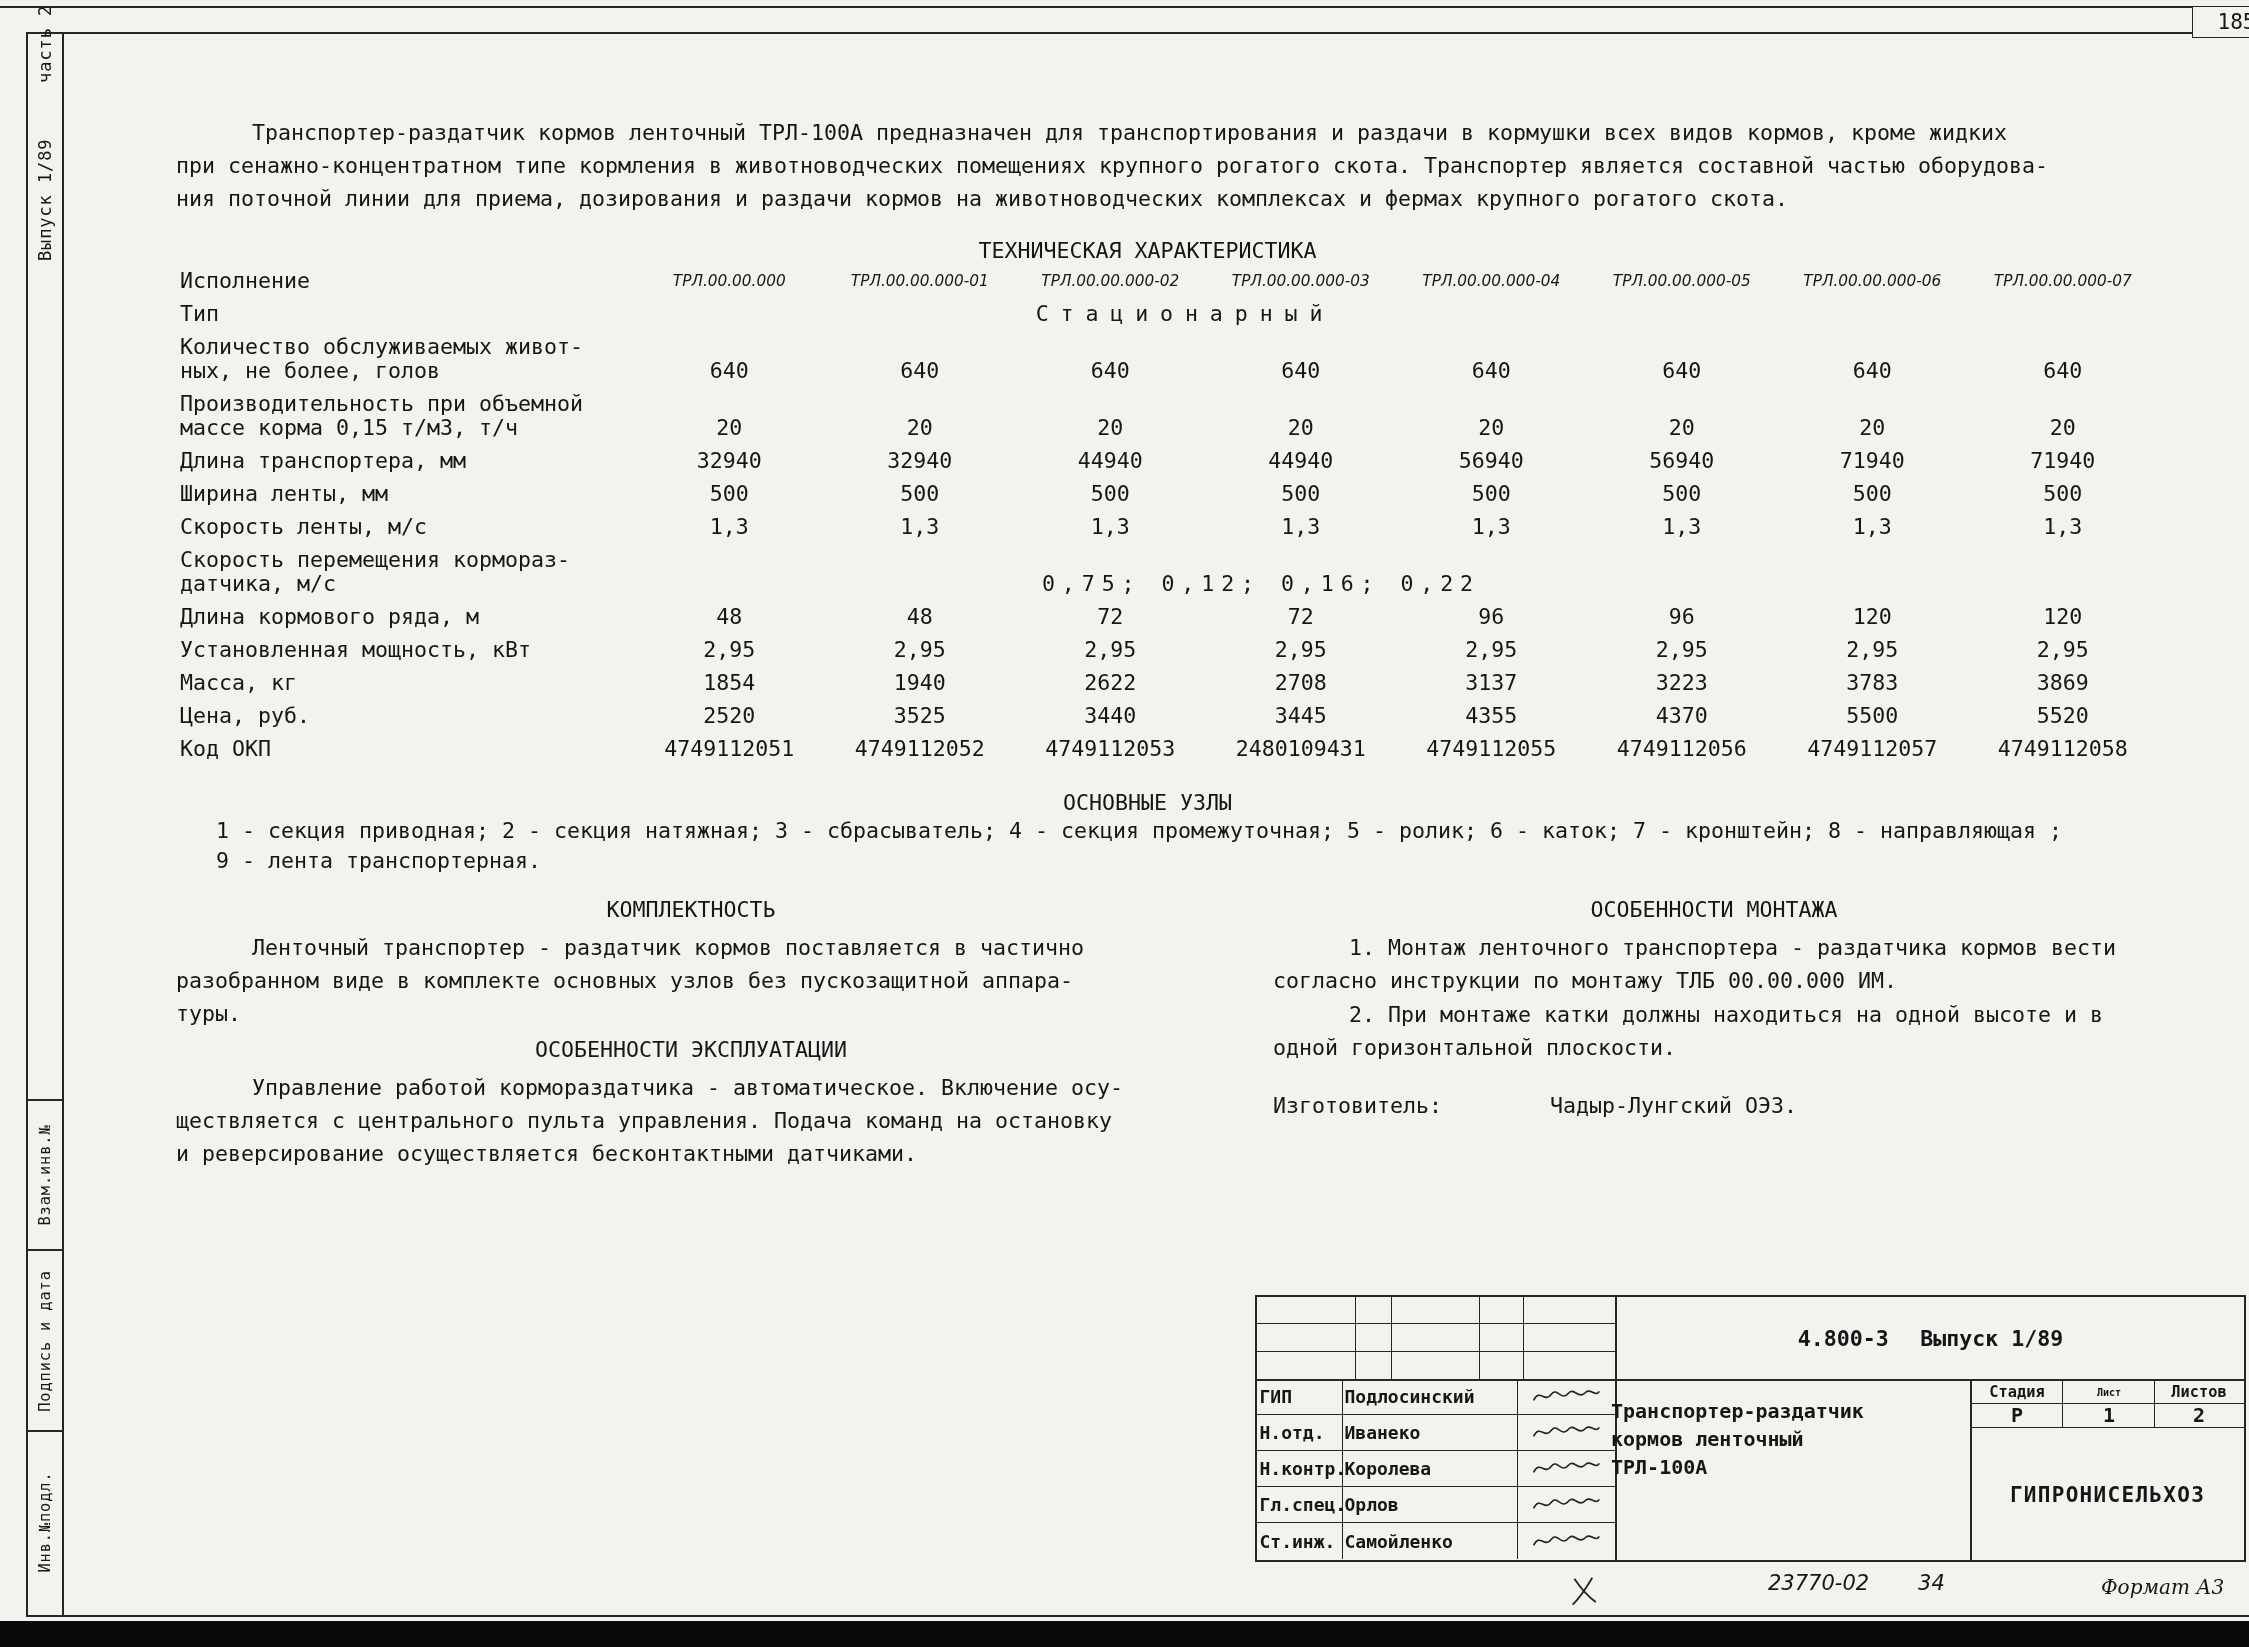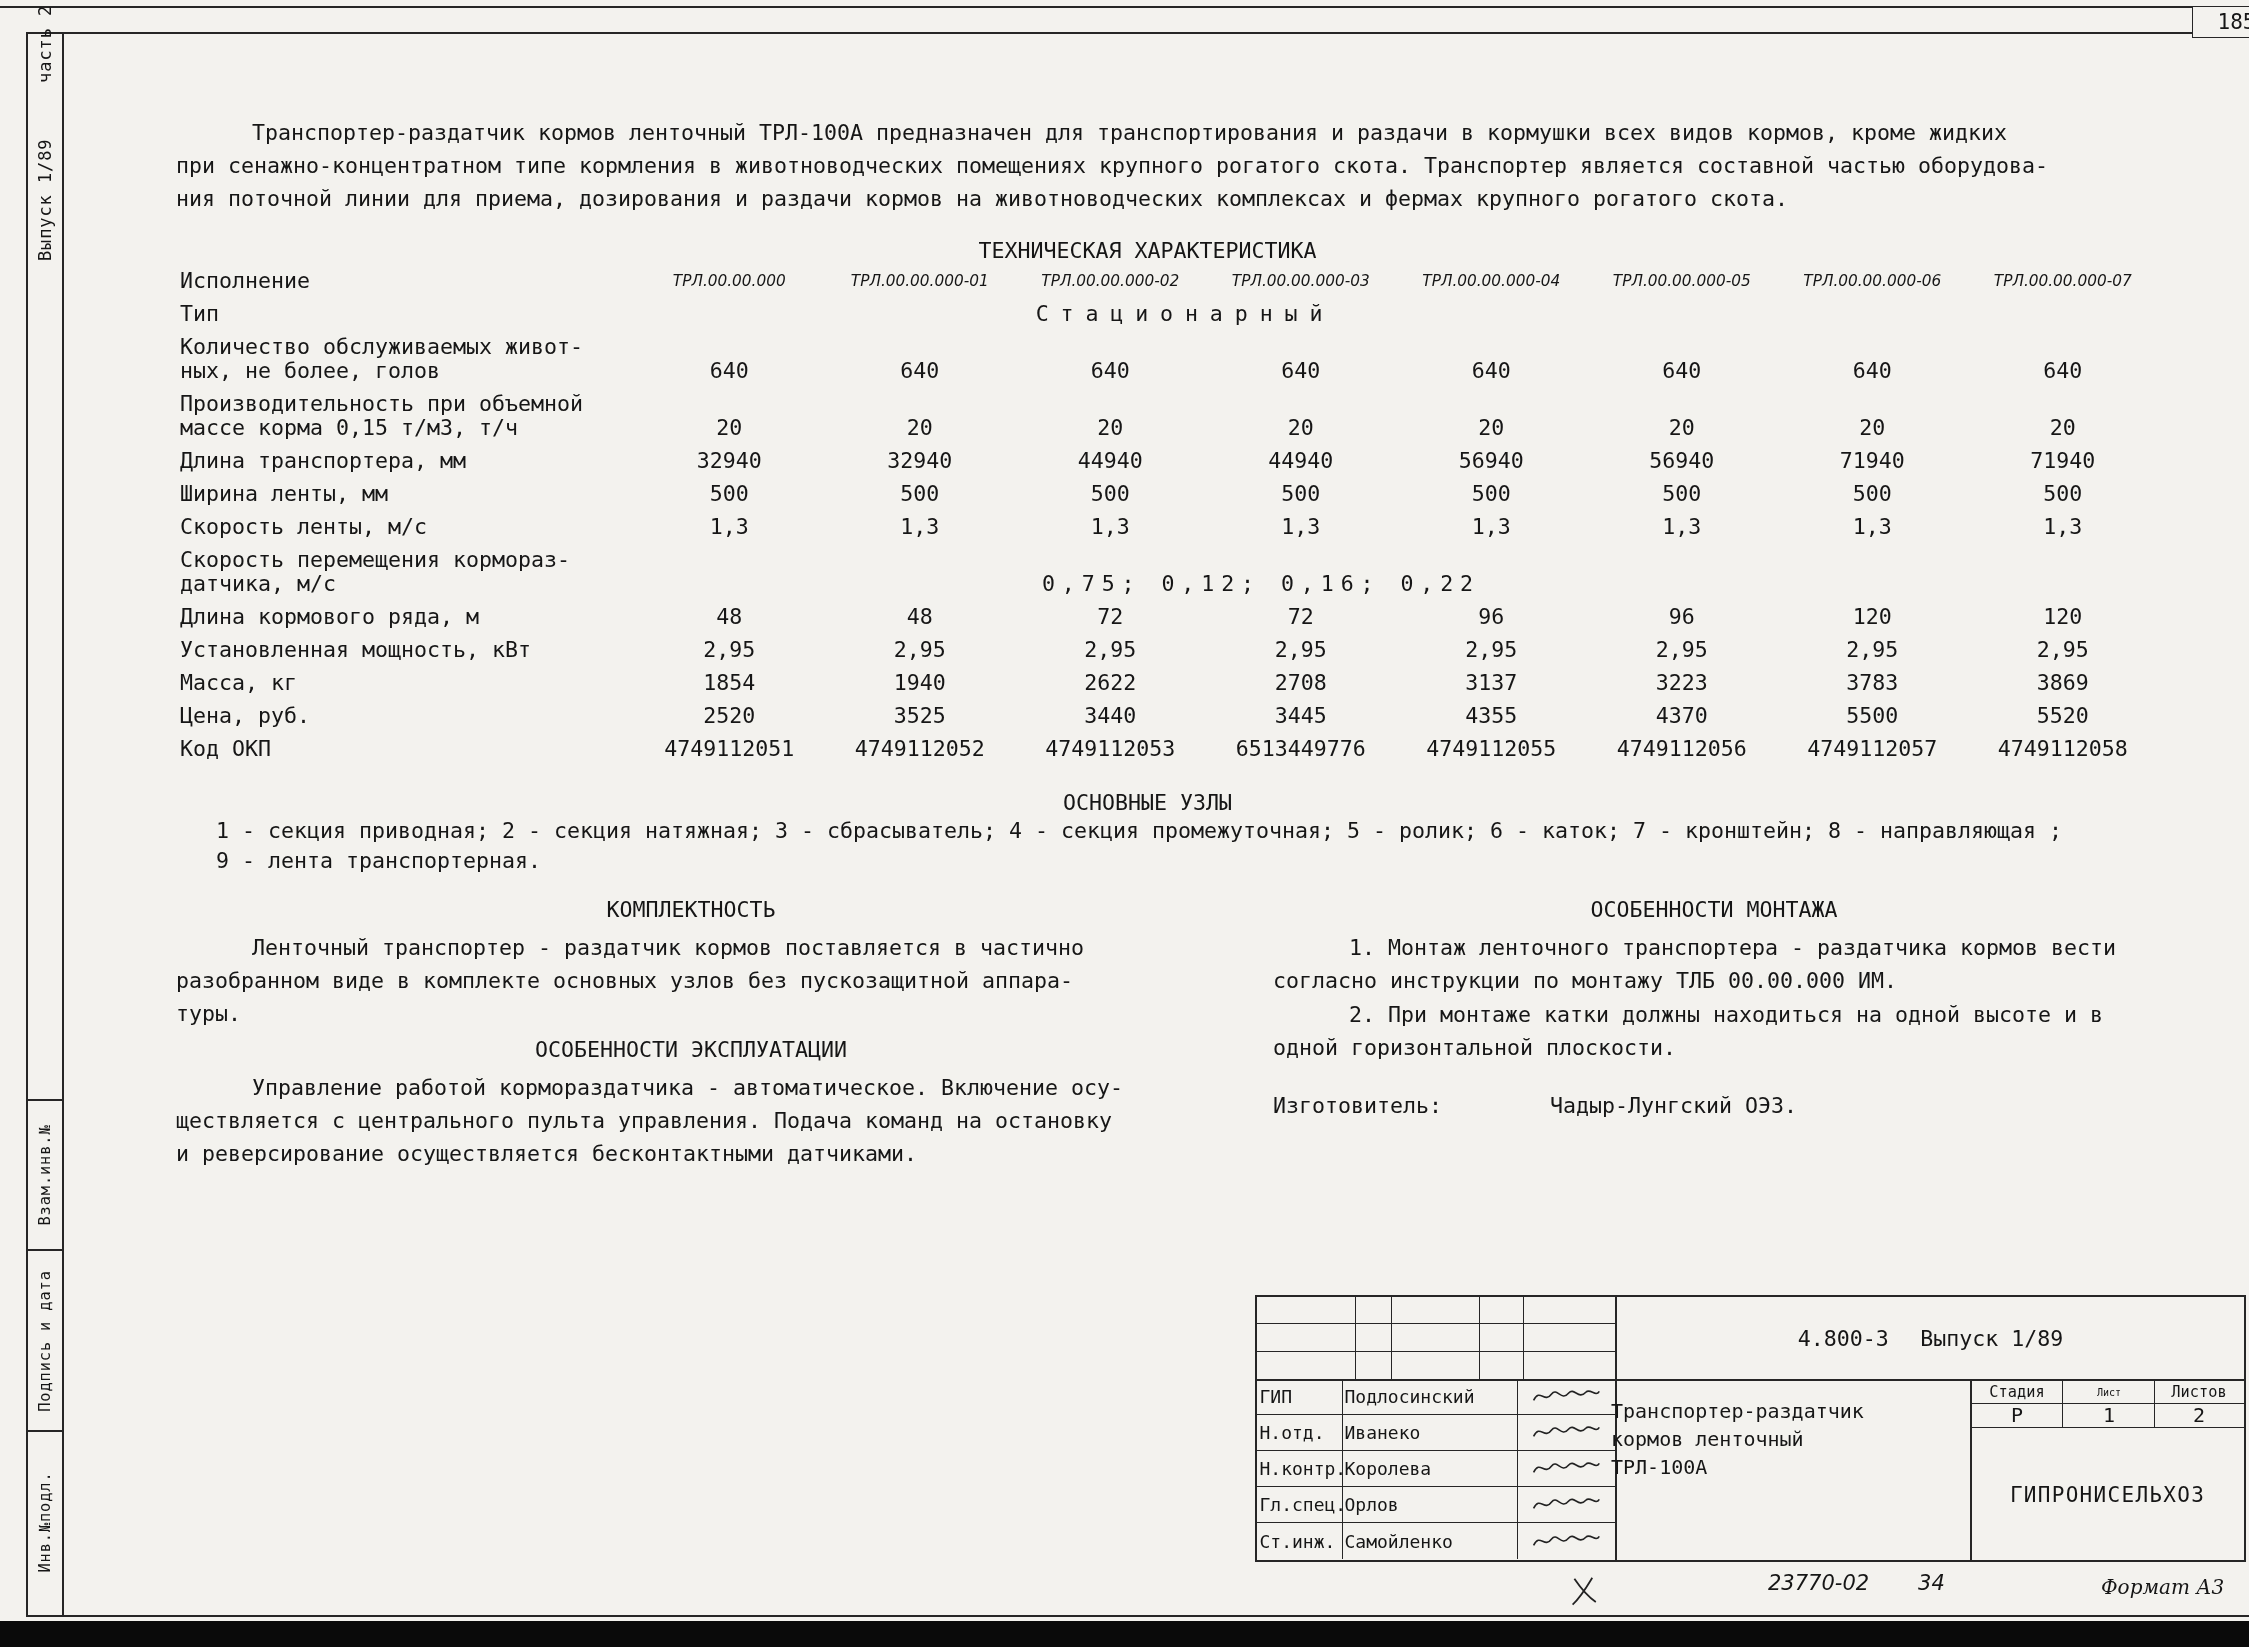--- a/index.html
+++ b/index.html
@@ -27,21 +27,21 @@
   .spec-label{width:454px;font-size:21.6px;line-height:24px;white-space:pre-line;}
   .spec-values{flex:1;display:flex;align-items:flex-end;}
   .spec-cell{flex:1;text-align:center;font-size:21.6px;line-height:24px;}
   .spec-cell.exec{font-family:"DejaVu Sans",sans-serif;font-style:italic;font-size:15.3px;
                   white-space:nowrap;letter-spacing:0;}
   .spec-span{flex:1;text-align:center;font-size:21.6px;line-height:24px;}
   .spec-span.type{letter-spacing:.55em;transform:translateX(-211px);}
   .spec-span.speed{letter-spacing:.32em;transform:translateX(-135px);}
 
   
-  .stamp{position:absolute;left:1255px;top:1295px;width:991px;height:267px;}
+  .stamp{position:absolute;left:1255px;top:1295px;width:991px;height:267px;font-weight:bold;}
   .cell{position:absolute;display:flex;align-items:center;justify-content:center;}
   #sig-rows{position:absolute;left:0;top:84px;width:360px;height:183px;}
   .sig-row{height:35px;display:flex;border-bottom:1.8px solid #262626;font-size:18px;}
   .sig-row:last-child{border-bottom:none;height:36px;}
   .sig-role{width:82px;padding-left:4.5px;border-right:1.8px solid #262626;display:flex;align-items:center;}
   .sig-name{width:172px;padding-left:2px;border-right:1.8px solid #262626;display:flex;align-items:center;}
   .sig-sig{flex:1;display:flex;align-items:center;justify-content:center;}
   .handnote{font-family:"DejaVu Sans",sans-serif;font-style:italic;}
 </style>
 </head>
@@ -231,21 +231,21 @@
           <div class="spec-cell">5500</div>
           <div class="spec-cell">5520</div>
         </div>
       </div>
       <div class="spec-row">
         <div class="spec-label">Код ОКП</div>
         <div class="spec-values">
           <div class="spec-cell">4749112051</div>
           <div class="spec-cell">4749112052</div>
           <div class="spec-cell">4749112053</div>
-          <div class="spec-cell">6513449776</div>
+          <div class="spec-cell">2480109431</div>
           <div class="spec-cell">4749112055</div>
           <div class="spec-cell">4749112056</div>
           <div class="spec-cell">4749112057</div>
           <div class="spec-cell">4749112058</div>
         </div>
       </div>
     </div>
 
   <div class="abs txt center" style="left:180px;top:786px;width:1935px;">ОСНОВНЫЕ УЗЛЫ</div>
   <div class="abs txt lines" style="left:176px;top:816px;width:2070px;line-height:30px;margin-left:40px;">

